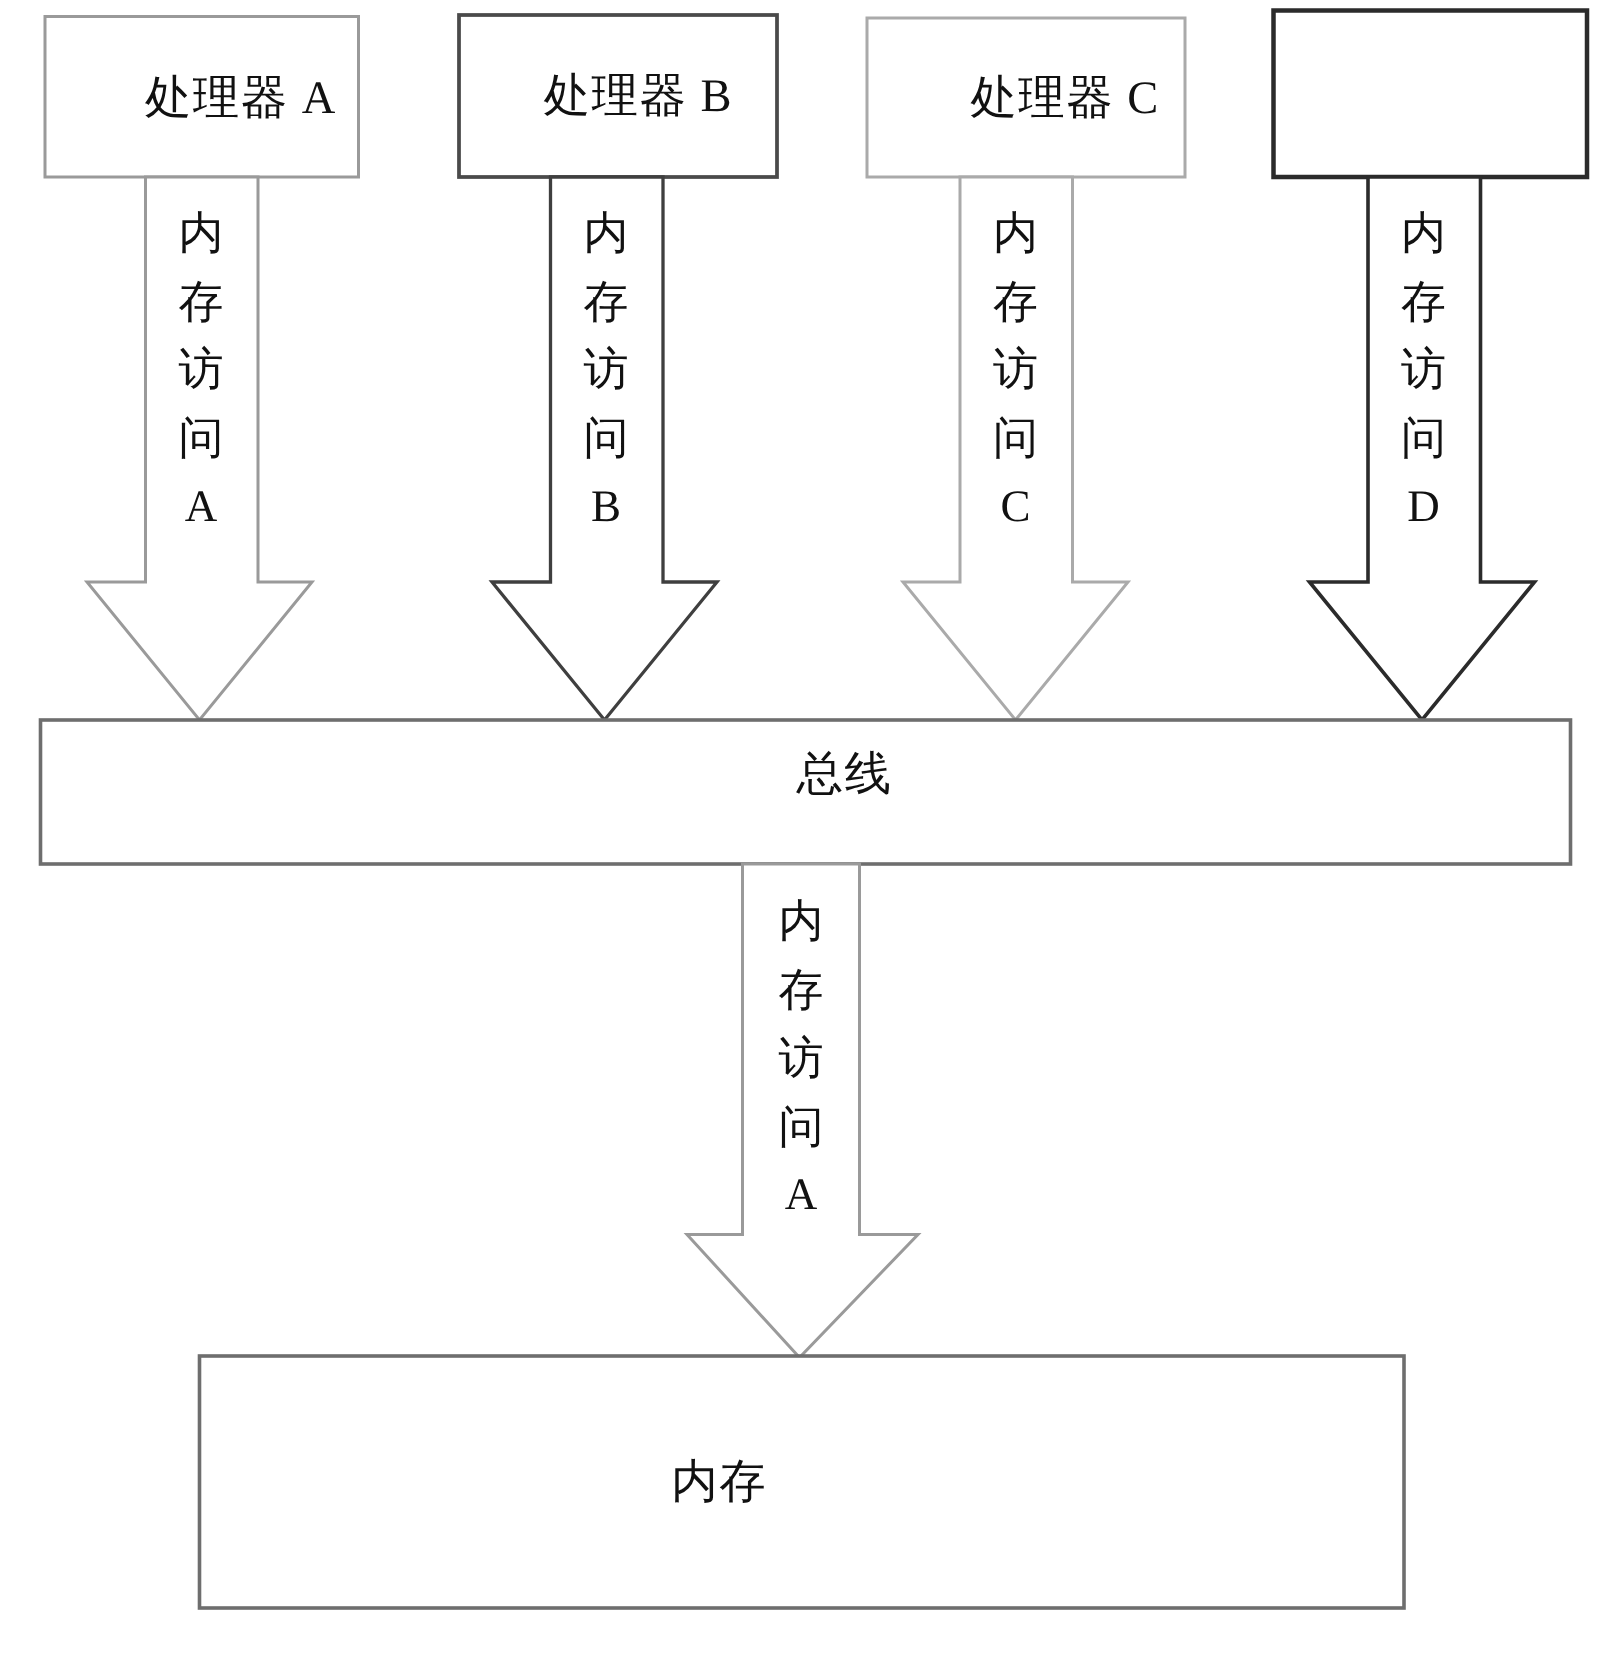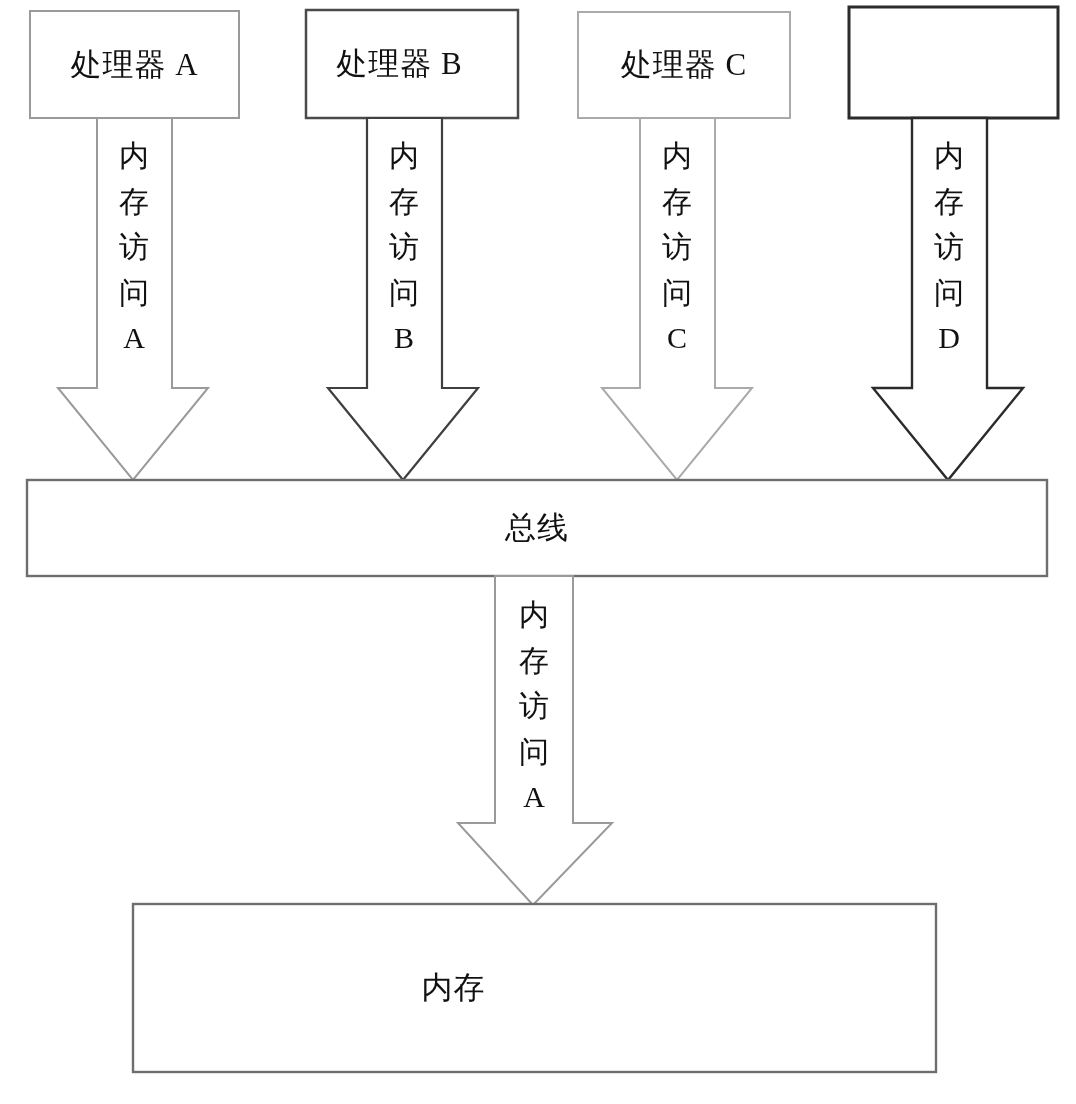--- a/index.html
+++ b/index.html
@@ -26,20 +26,21 @@
   }
   .box-label {
     position: absolute;
     display: flex;
     align-items: center;
     justify-content: center;
     font-size: 31px;
     color: #111111;
     letter-spacing: 1px;
     white-space: nowrap;
+    padding-left: 26px;
   }
   .vlabel {
     position: absolute;
     display: flex;
     flex-direction: column;
     align-items: center;
     font-size: 30px;
     line-height: 1.52;
     color: #111111;
   }
@@ -107,21 +108,21 @@
   </div>
 
   <div class="vlabel" style="left:918px; top:133px; width:62px;">
     <span>内</span>
     <span>存</span>
     <span>访</span>
     <span>问</span>
     <span>D</span>
   </div>
 
-  <div class="box-label" style="left:27px; top:476px; width:1020px; height:104px;">总线</div>
+  <div class="box-label" style="left:27px; top:464px; width:1020px; height:104px;">总线</div>
 
   <div class="vlabel" style="left:503px; top:592px; width:62px;">
     <span>内</span>
     <span>存</span>
     <span>访</span>
     <span>问</span>
     <span>A</span>
   </div>
 
   <div class="box-label" style="left:133px; top:904px; width:641px; height:168px;">内存</div>

